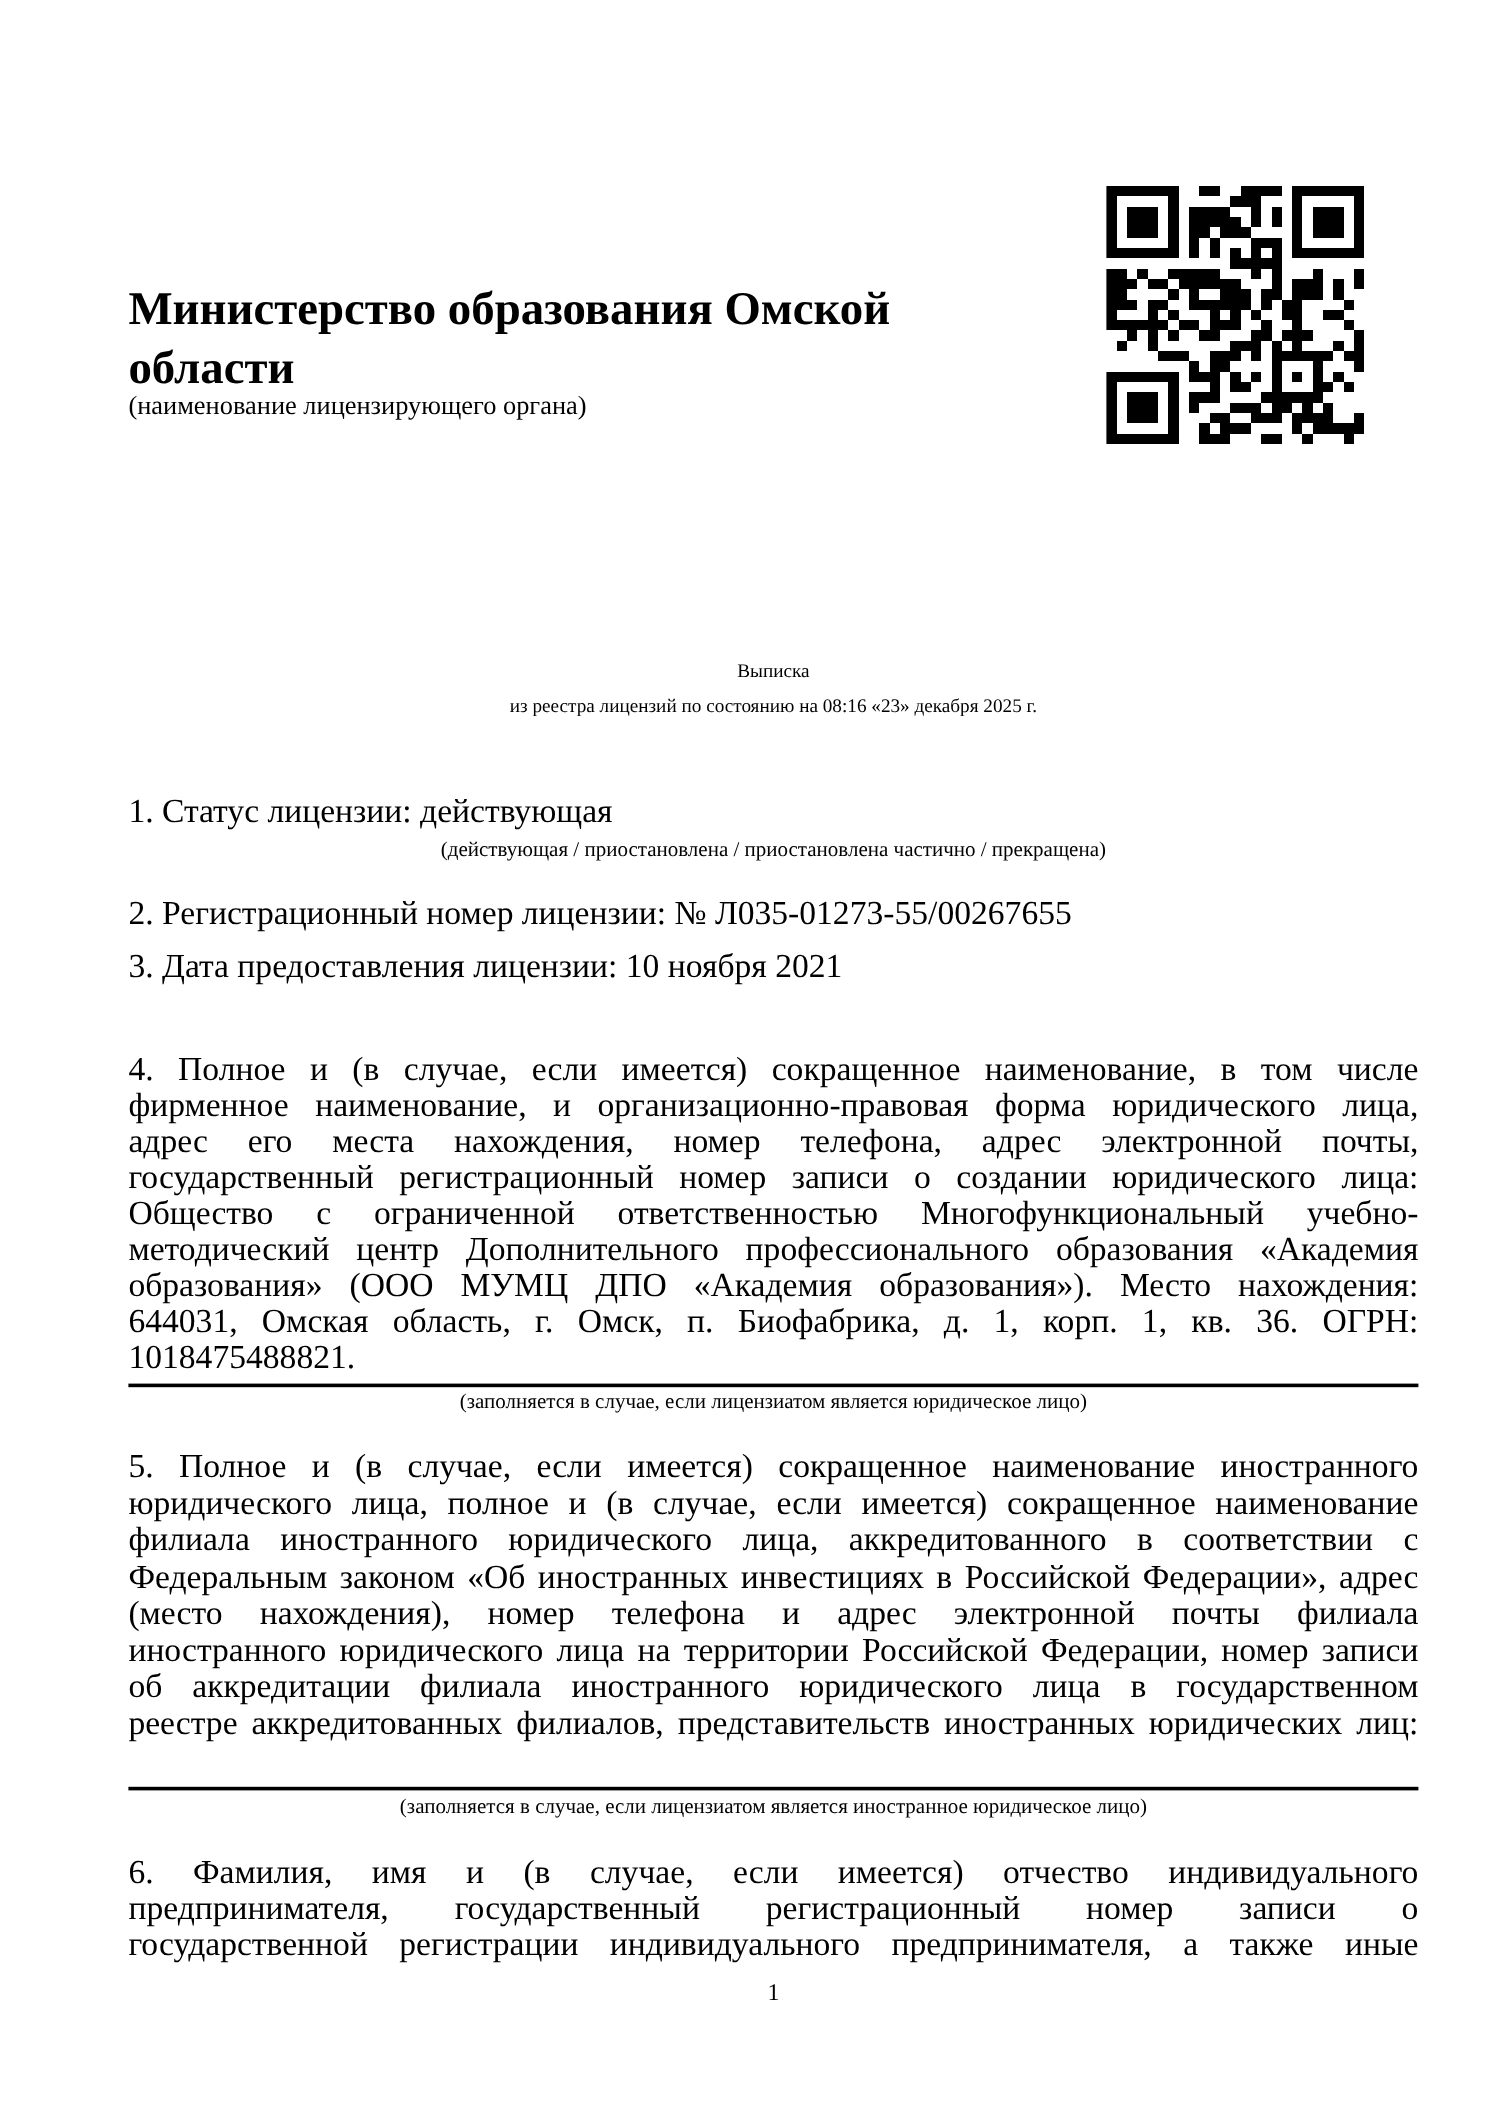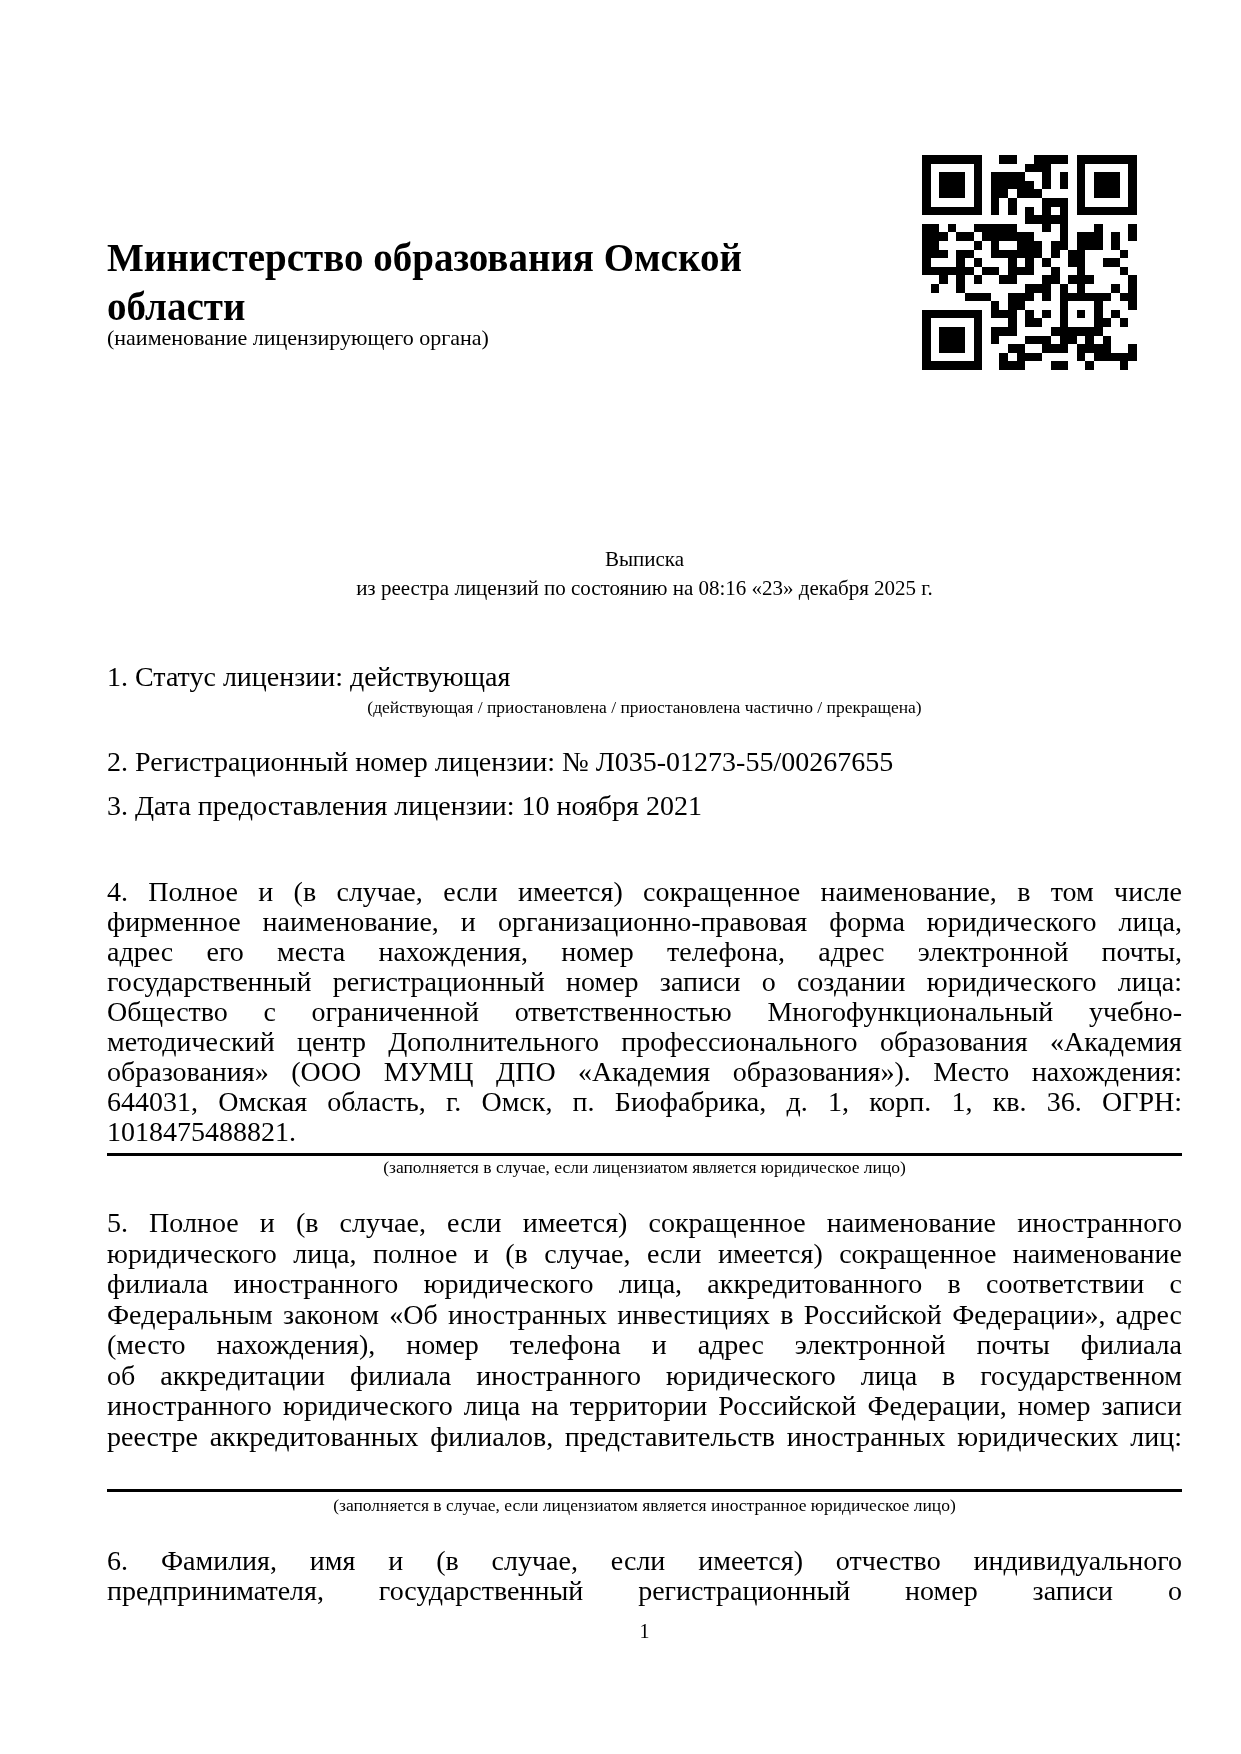--- a/index.html
+++ b/index.html
@@ -51,21 +51,21 @@
     width: 215px;
     height: 215px;
     display: block;
     fill: #000000;
     shape-rendering: crispEdges;
   }
   
   .doc-heading {
     margin-top: 196px;
     text-align: center;
-    font-size: 21px;
+    font-size: 16px;
     line-height: 29px;
   }
   .item {
     font-size: 28px;
     line-height: 30px;
     margin: 0;
   }
   .item-note {
     font-size: 17.5px;
     line-height: 21px;
@@ -470,27 +470,28 @@
     </div>
   <div class="rule" id="rule1"></div>
   <div class="item-note" id="rule1-note">(заполняется в случае, если лицензиатом является юридическое лицо)</div>
 
   <div class="item" id="item5">
       <div class="jline">5. Полное и (в случае, если имеется) сокращенное наименование иностранного</div>
       <div class="jline">юридического лица, полное и (в случае, если имеется) сокращенное наименование</div>
       <div class="jline">филиала иностранного юридического лица, аккредитованного в соответствии с</div>
       <div class="jline">Федеральным законом «Об иностранных инвестициях в Российской Федерации», адрес</div>
       <div class="jline">(место нахождения), номер телефона и адрес электронной почты филиала</div>
+      <div class="jline">иностранного юридического лица на территории Российской Федерации, номер записи</div>
       <div class="jline">об аккредитации филиала иностранного юридического лица в государственном</div>
-      <div class="jline">иностранного юридического лица на территории Российской Федерации, номер записи</div>
       <div class="jline">реестре аккредитованных филиалов, представительств иностранных юридических лиц:</div>
     </div>
   <div class="rule" id="rule2"></div>
   <div class="item-note" id="rule2-note">(заполняется в случае, если лицензиатом является иностранное юридическое лицо)</div>
 
   <div class="item" id="item6">
       <div class="jline">6. Фамилия, имя и (в случае, если имеется) отчество индивидуального</div>
       <div class="jline">предпринимателя, государственный регистрационный номер записи о</div>
+      <div class="jline">государственной регистрации индивидуального предпринимателя, а также иные</div>
     </div>
 
   <div class="page-number">1</div>
 
 </div>
 
 </body></html>

